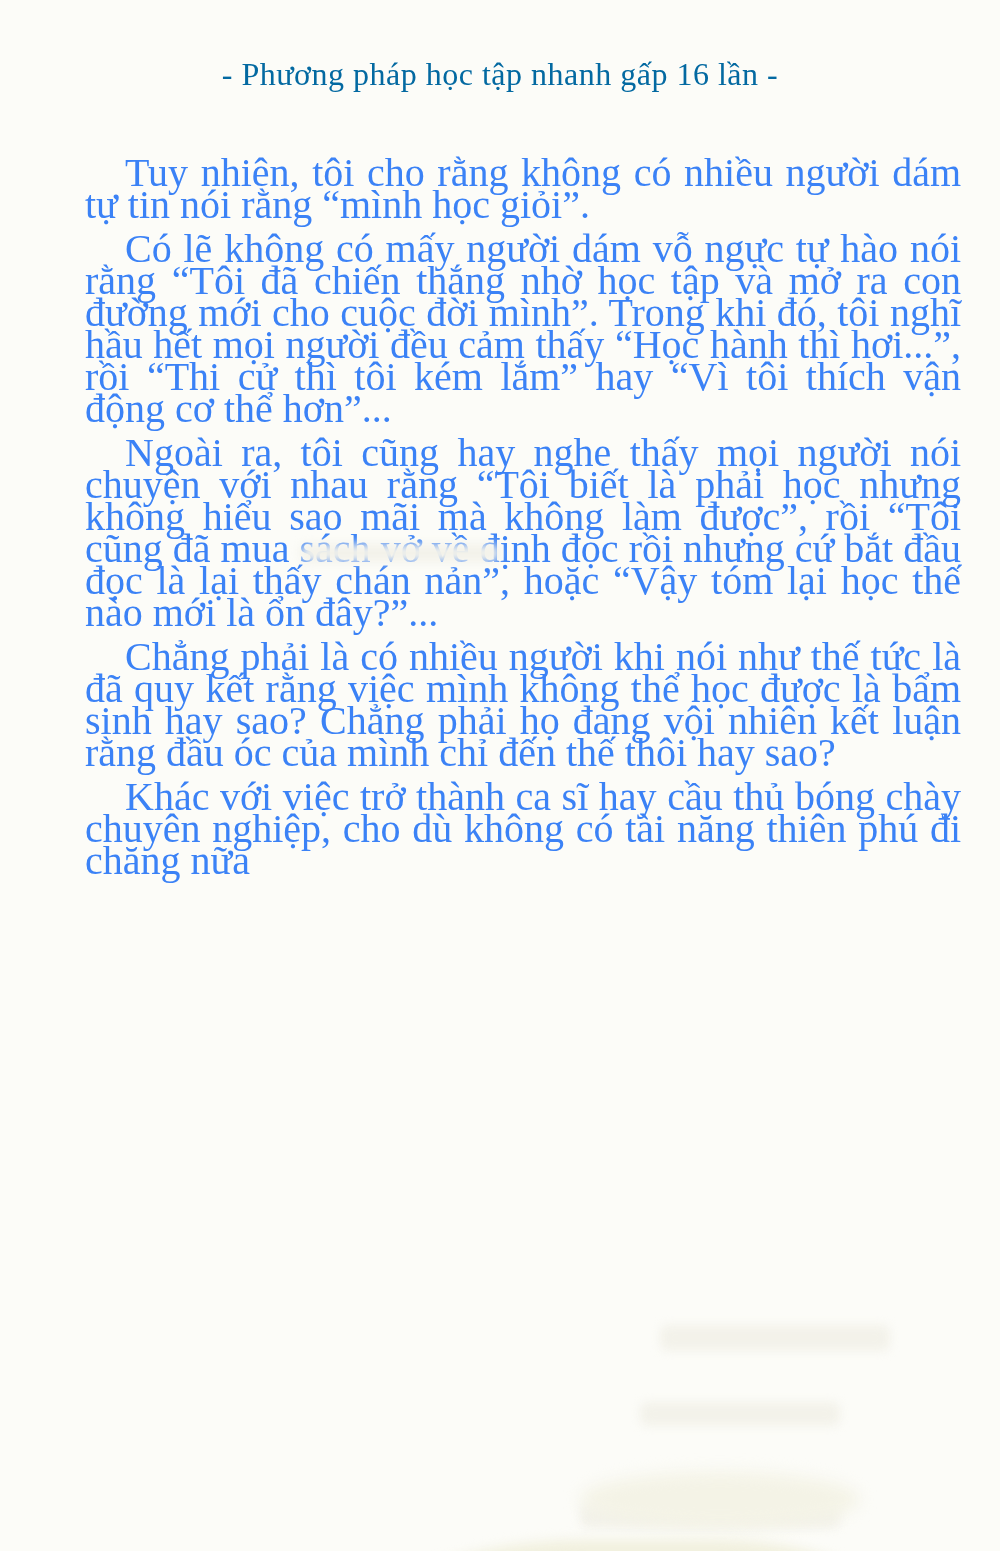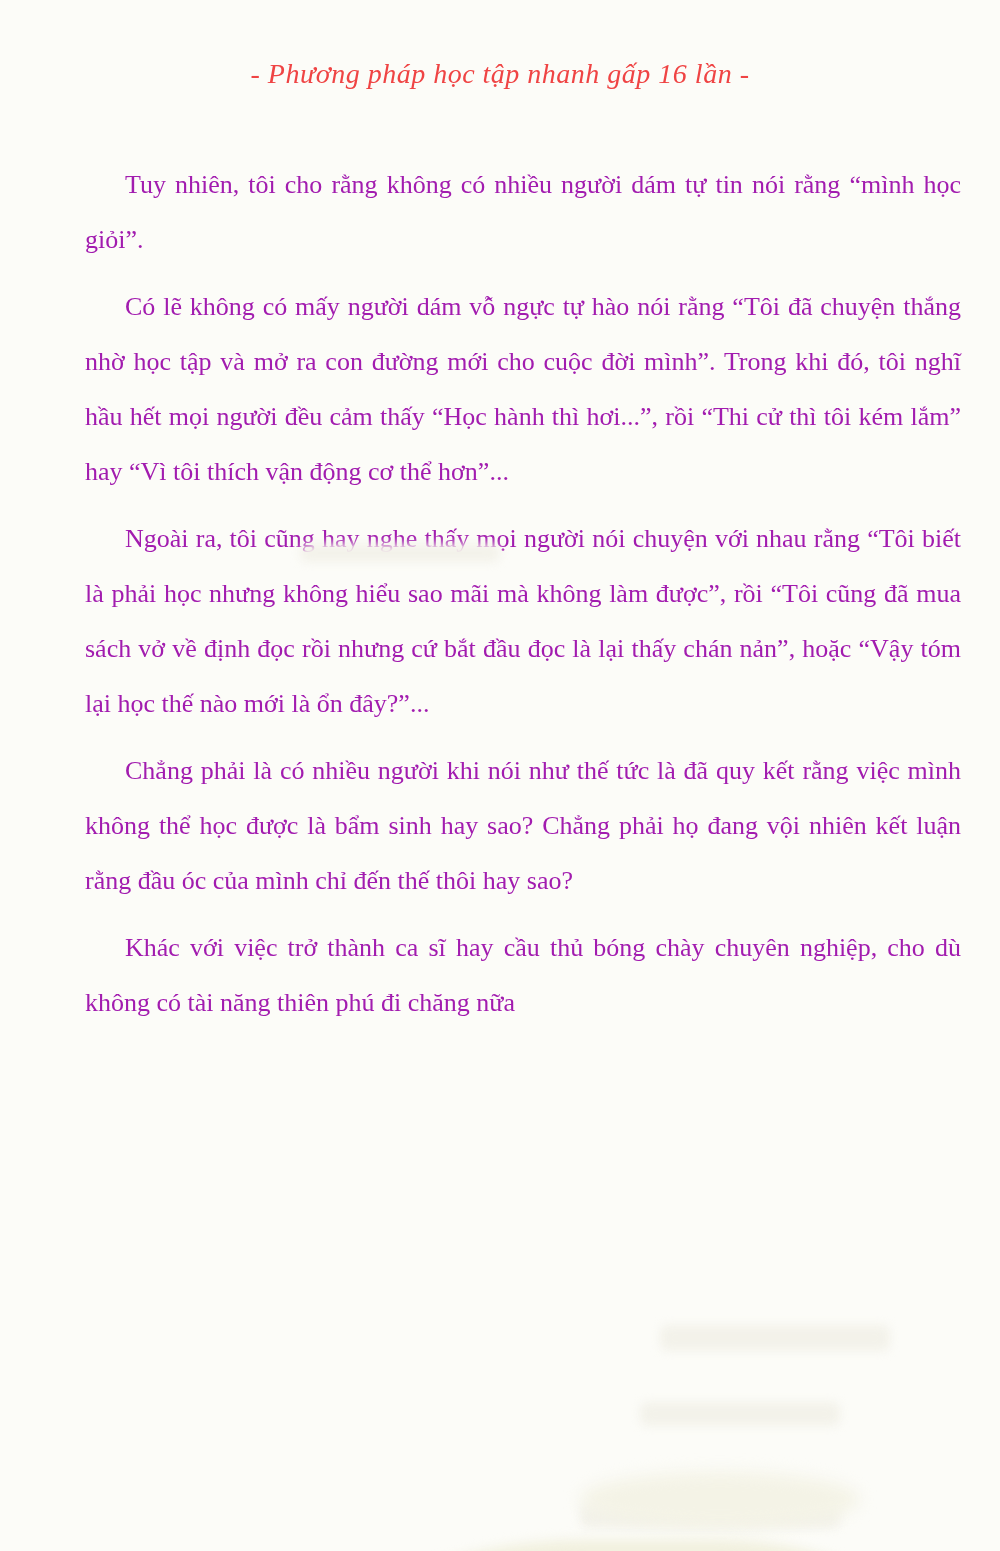--- a/index.html
+++ b/index.html
@@ -15,32 +15,31 @@
     font-family: "Liberation Serif", "DejaVu Serif", serif;
   }
   .page {
     position: relative;
     width: 1000px;
     height: 1551px;
   }
   .running-header {
     margin-top: 57px;
     text-align: center;
-    font-style: italic;
-    font-size: 28px;
+    font-size: 32px;
     line-height: 34px;
-    color: #ef4444;
+    color: #0369a1;
     letter-spacing: 0.5px;
   }
   .content {
     margin: 66px 40px 0 85px;
     width: 876px;
-    font-size: 26px;
-    line-height: 55px;
-    color: #a21caf;
+    font-size: 40px;
+    line-height: 32px;
+    color: #3b82f6;
     text-align: justify;
   }
   .content p {
     margin: 0 0 12px 0;
     text-indent: 40px;
   }
   
   .stain-bottom {
     position: absolute;
     left: 345px;
@@ -77,21 +76,21 @@
 </style>
 </head>
 <body>
 
 <div class="page">
 
   <div class="running-header">- Phương pháp học tập nhanh gấp 16 lần -</div>
 
   <div class="content">
     <p>Tuy nhiên, tôi cho rằng không có nhiều người dám tự tin nói rằng “mình học giỏi”.</p>
-    <p>Có lẽ không có mấy người dám vỗ ngực tự hào nói rằng “Tôi đã chuyện thắng nhờ học tập và mở ra con đường mới cho cuộc đời mình”. Trong khi đó, tôi nghĩ hầu hết mọi người đều cảm thấy “Học hành thì hơi...”, rồi “Thi cử thì tôi kém lắm” hay “Vì tôi thích vận động cơ thể hơn”...</p>
+    <p>Có lẽ không có mấy người dám vỗ ngực tự hào nói rằng “Tôi đã chiến thắng nhờ học tập và mở ra con đường mới cho cuộc đời mình”. Trong khi đó, tôi nghĩ hầu hết mọi người đều cảm thấy “Học hành thì hơi...”, rồi “Thi cử thì tôi kém lắm” hay “Vì tôi thích vận động cơ thể hơn”...</p>
     <p>Ngoài ra, tôi cũng hay nghe thấy mọi người nói chuyện với nhau rằng “Tôi biết là phải học nhưng không hiểu sao mãi mà không làm được”, rồi “Tôi cũng đã mua sách vở về định đọc rồi nhưng cứ bắt đầu đọc là lại thấy chán nản”, hoặc “Vậy tóm lại học thế nào mới là ổn đây?”...</p>
     <p>Chẳng phải là có nhiều người khi nói như thế tức là đã quy kết rằng việc mình không thể học được là bẩm sinh hay sao? Chẳng phải họ đang vội nhiên kết luận rằng đầu óc của mình chỉ đến thế thôi hay sao?</p>
     <p>Khác với việc trở thành ca sĩ hay cầu thủ bóng chày chuyên nghiệp, cho dù không có tài năng thiên phú đi chăng nữa</p>
   </div>
 
   <div class="ghost ghost-1"></div>
   <div class="ghost ghost-2"></div>
   <div class="ghost ghost-3"></div>
   <div class="ghost ghost-4"></div>
   <div class="stain-upper"></div>

